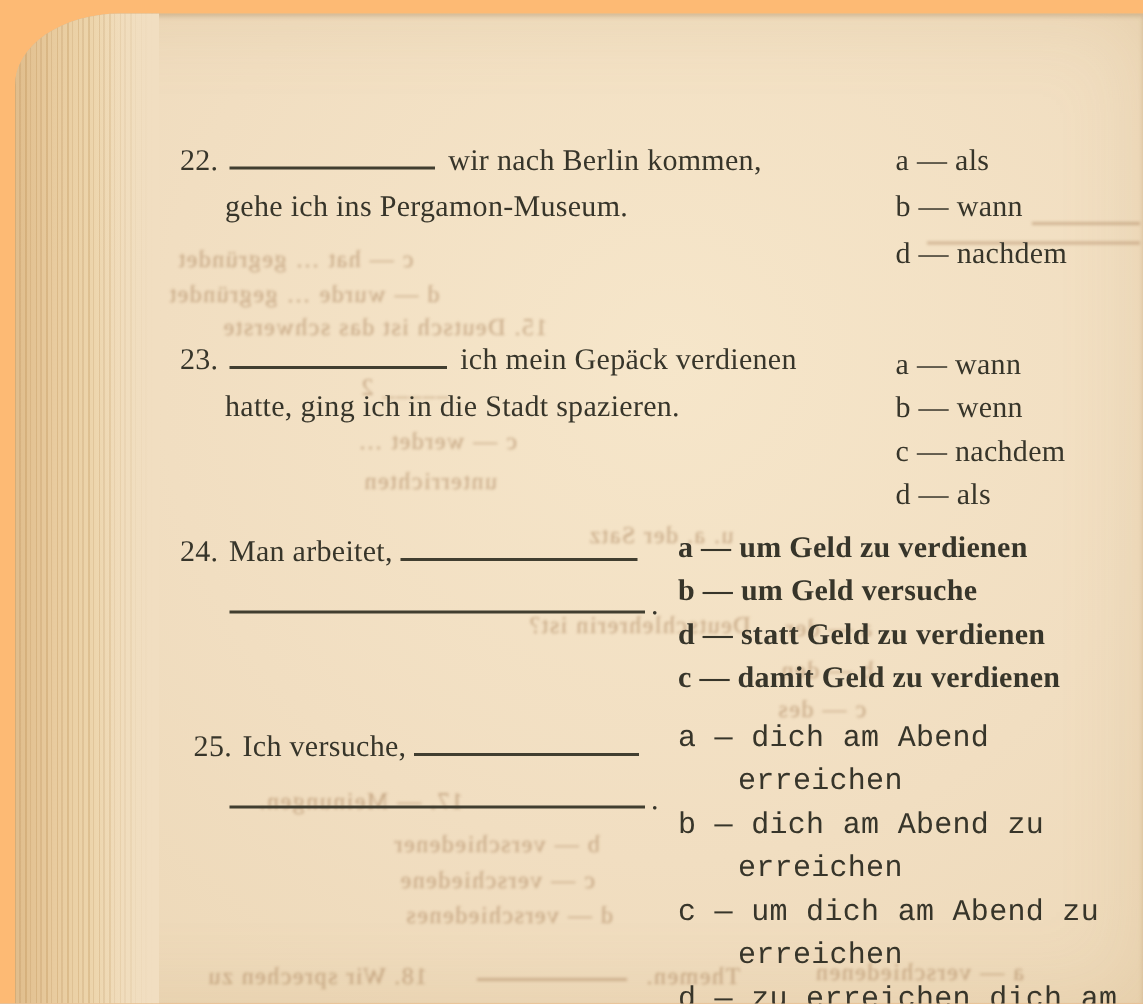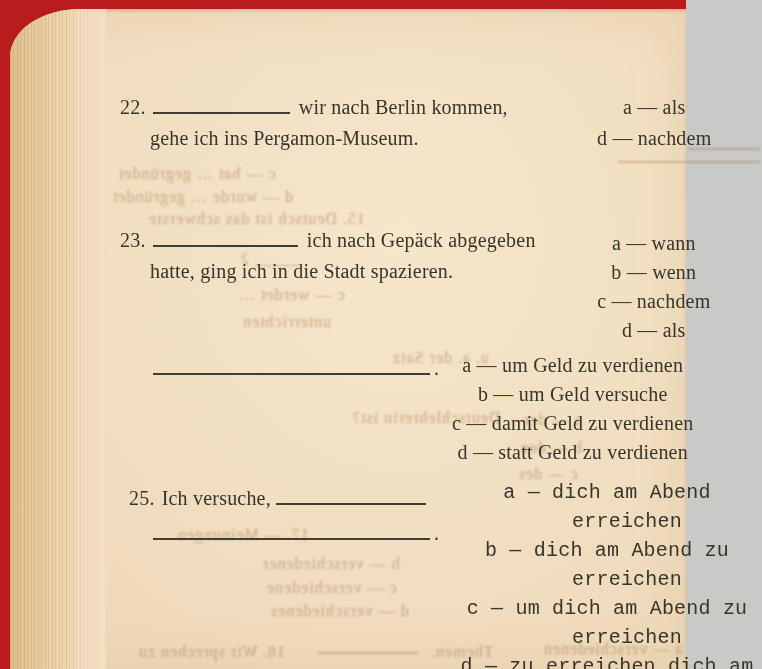--- a/index.html
+++ b/index.html
@@ -2,22 +2,22 @@
 <html><head>
 <meta charset="utf-8">
 <style>
   html, body { margin:0; padding:0; }
   body {
     width:762px; height:669px; overflow:hidden;
     background:#c9c9c7;
     font-family:"Liberation Serif", "DejaVu Serif", serif;
   }
   #scan {
-    position:relative; width:686px; height:669px;
-    background:#b91c1c;
+    position:relative; width:762px; height:669px;
+    background:#fdba74;
   }
   
   #page {
     position:absolute; left:10px; top:9px; right:0; bottom:0;
     background: radial-gradient(ellipse at 58% 35%, #f6e6ca 0%, #f1dec1 55%, #ecd7b6 100%);
     border-top-left-radius:70px 48px;
     box-shadow: inset 0 2px 3px rgba(140,100,50,.25), inset 0 0 55px rgba(190,150,90,.18);
   }
   
   .edge-streaks {
@@ -30,21 +30,21 @@
         rgba(150,100,45,.14) 3px 4px, rgba(240,218,180,0) 4px 7px),
       linear-gradient(90deg, #e0bd8c 0, #e8cb9e 26px, #edd5ac 52px, #f0dcb9 74px, #f1dec1 96px);
   }
   .content { position:absolute; left:-10px; top:-9px; width:762px; height:669px; }
 
   .q, .opts {
     position:absolute; color:#37352a; font-size:20px;
     letter-spacing:.2px; white-space:nowrap;
   }
   .q  { line-height:31px; }
-  .opts { line-height:31px;text-align:center; }
+  .opts { line-height:31px; }
   .lh29 { line-height:29px; }
   .lh35 { line-height:35px; }
 
   .qnum { margin-right:7px; }
   .indent { margin-left:30px; }
   .indent33 { margin-left:33px; }
 
   .blank {
     display:inline-block; height:14px;
     border-bottom:2px solid #413e30; vertical-align:baseline;
@@ -101,49 +101,54 @@
         <div>
           <span class="qnum">22.</span><span class="blank w137"></span>
           <span>wir nach Berlin kommen,</span>
         </div>
         <div class="indent">
           <span>gehe ich ins Pergamon-Museum.</span>
         </div>
       </div>
       <div class="opts" style="left:597px; top:92px;">
         <div class="option">a — als</div>
+        <div class="option">b — wann</div>
         <div class="option">d — nachdem</div>
       </div>
 
       <div class="q" style="left:120px; top:225px;">
         <div>
           <span class="qnum">23.</span><span class="blank w145"></span>
-          <span>ich nach Gepäck abgegeben</span>
+          <span>ich mein Gepäck verdienen</span>
         </div>
         <div class="indent">
           <span>hatte, ging ich in die Stadt spazieren.</span>
         </div>
       </div>
       <div class="opts lh29" style="left:597px; top:229px;">
         <div class="option">a — wann</div>
         <div class="option">b — wenn</div>
         <div class="option">c — nachdem</div>
         <div class="option">d — als</div>
       </div>
 
       <div class="q lh35" style="left:120px; top:351px;">
+        <div>
+          <span class="qnum">24.</span><span>Man arbeitet,</span>
+          <span class="blank w158"></span>
+        </div>
         <div class="indent33">
           <span class="blank w277"></span><span>.</span>
         </div>
       </div>
-      <div class="opts lh29" style="left:452px; top:351px;">
+      <div class="opts lh29" style="left:452px; top:351px;font-weight:bold;">
         <div class="option">a — um Geld zu verdienen</div>
         <div class="option">b — um Geld versuche</div>
+        <div class="option">d — statt Geld zu verdienen</div>
         <div class="option">c — damit Geld zu verdienen</div>
-        <div class="option">d — statt Geld zu verdienen</div>
       </div>
 
       <div class="q lh35" style="left:120px; top:481px;text-align:center;">
         <div>
           <span class="qnum">25.</span><span>Ich versuche,</span>
           <span class="blank w150"></span>
         </div>
         <div class="indent33">
           <span class="blank w277"></span><span>.</span>
         </div>

